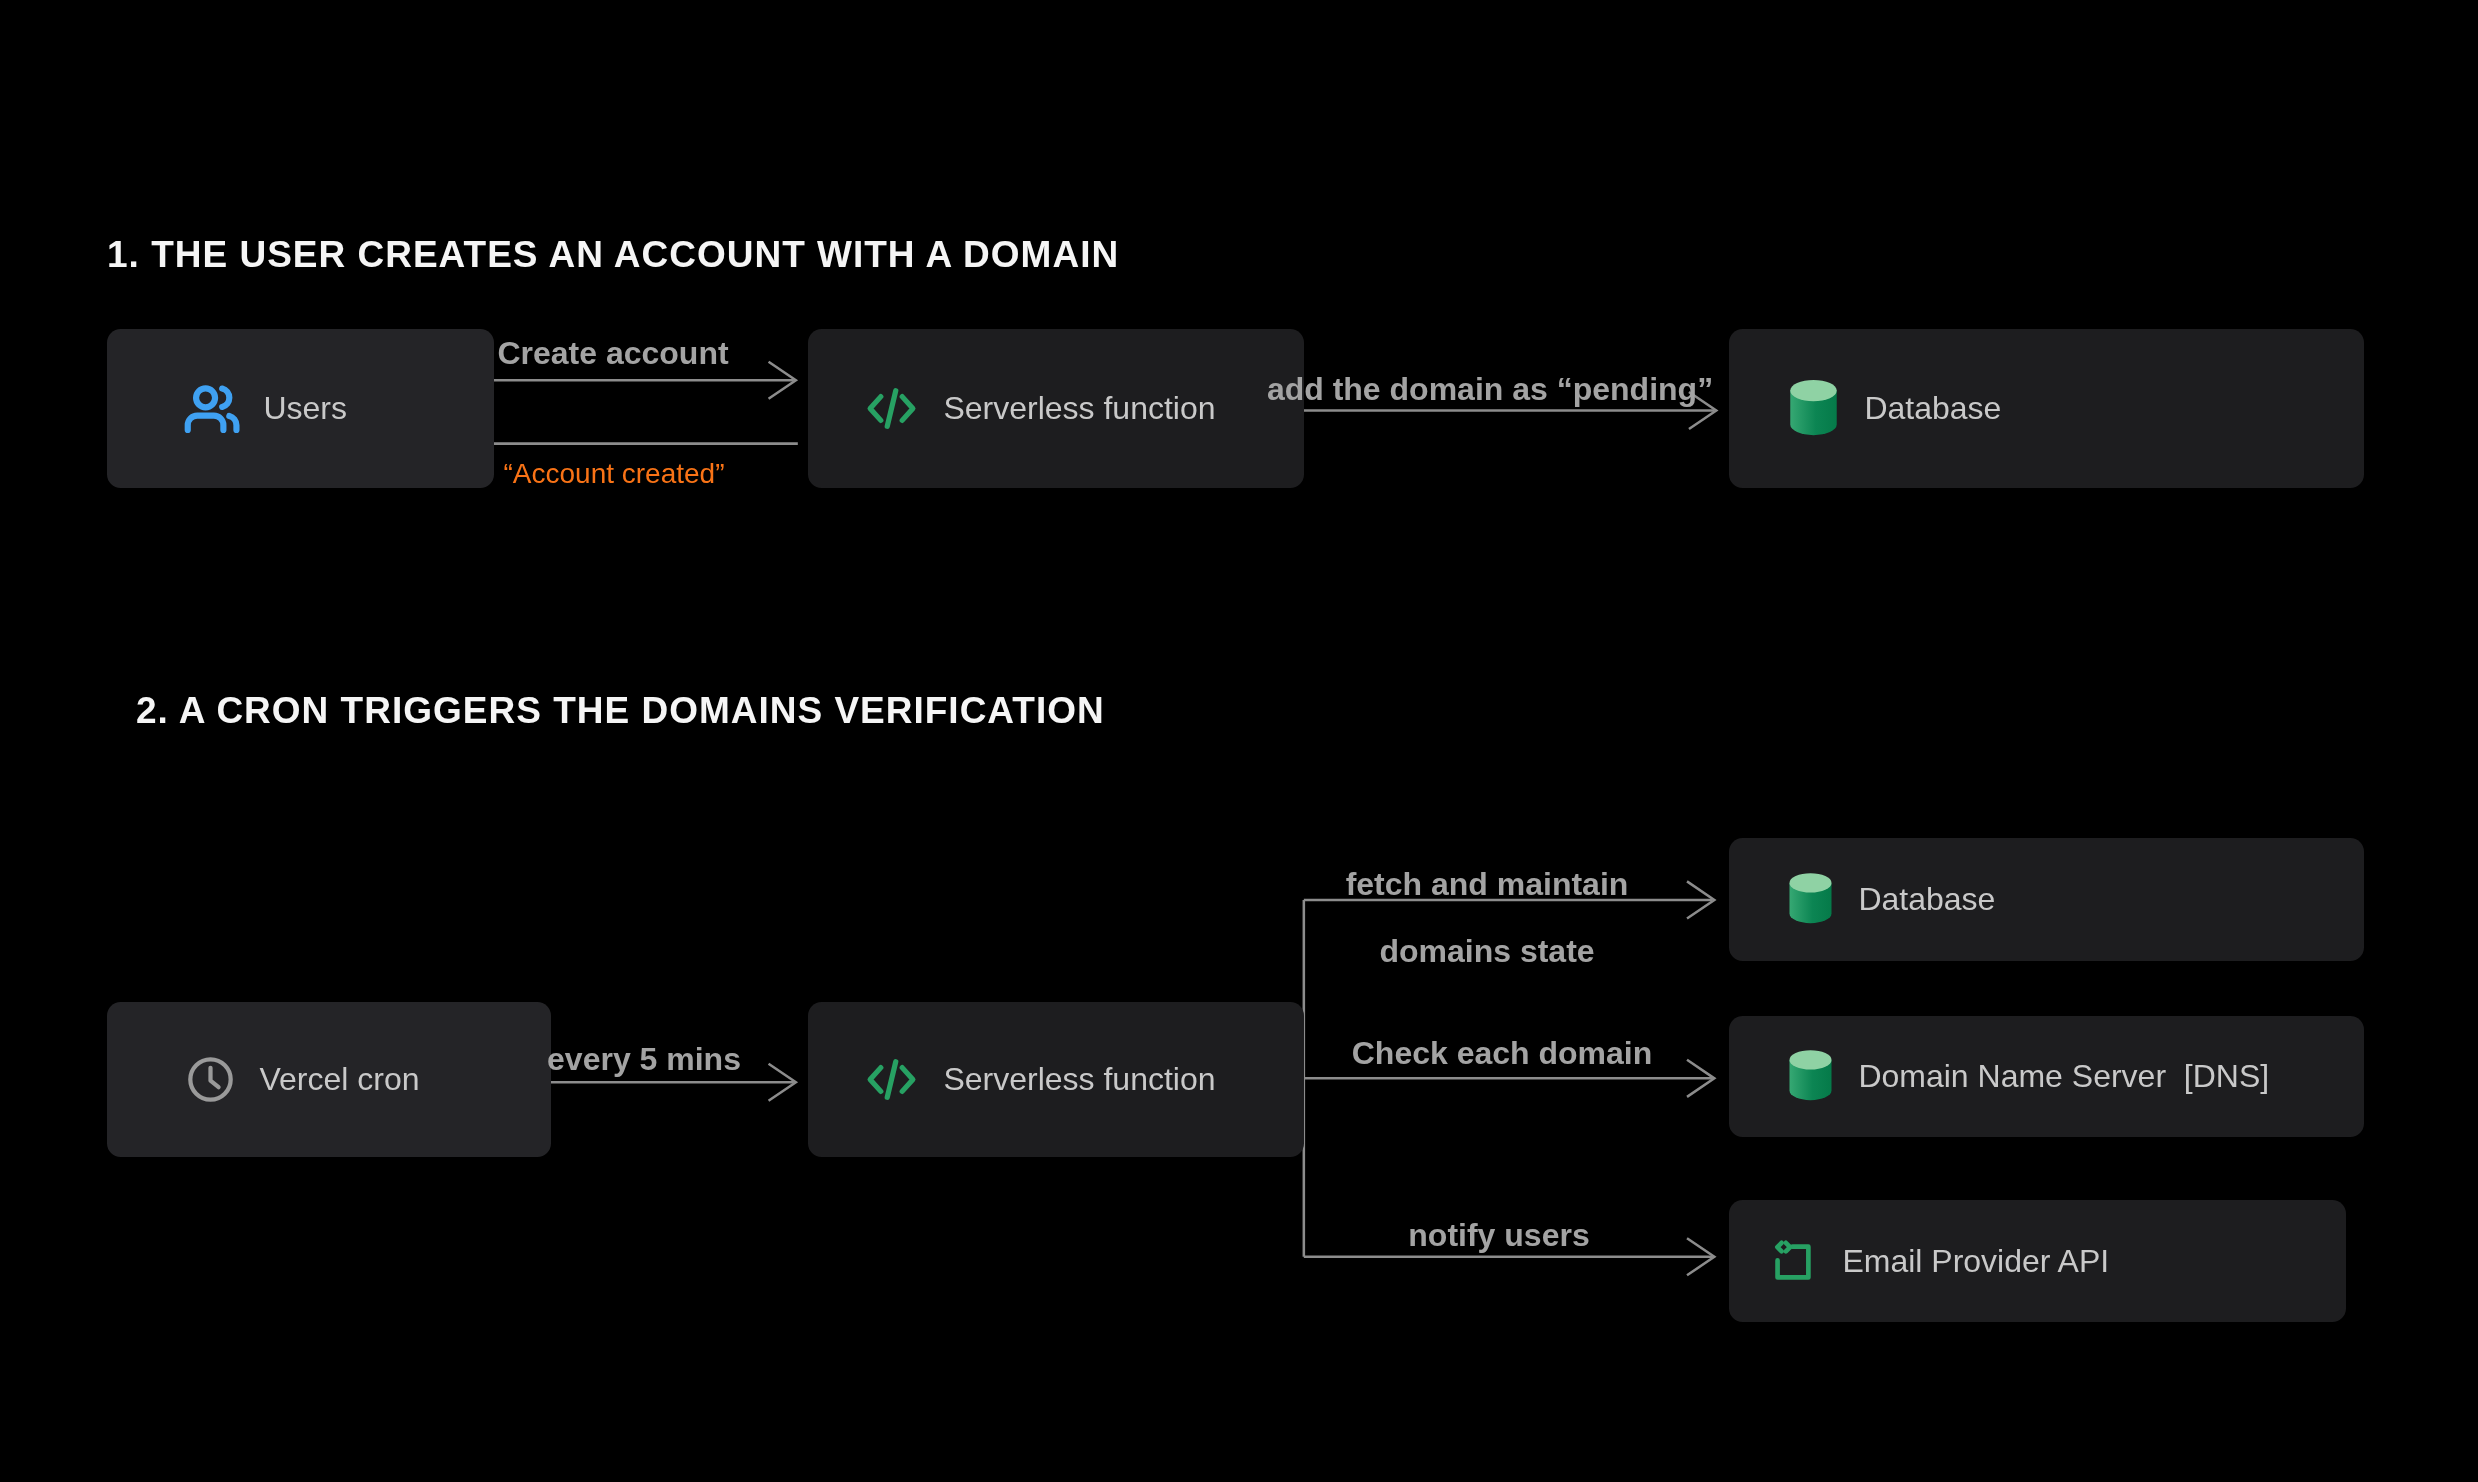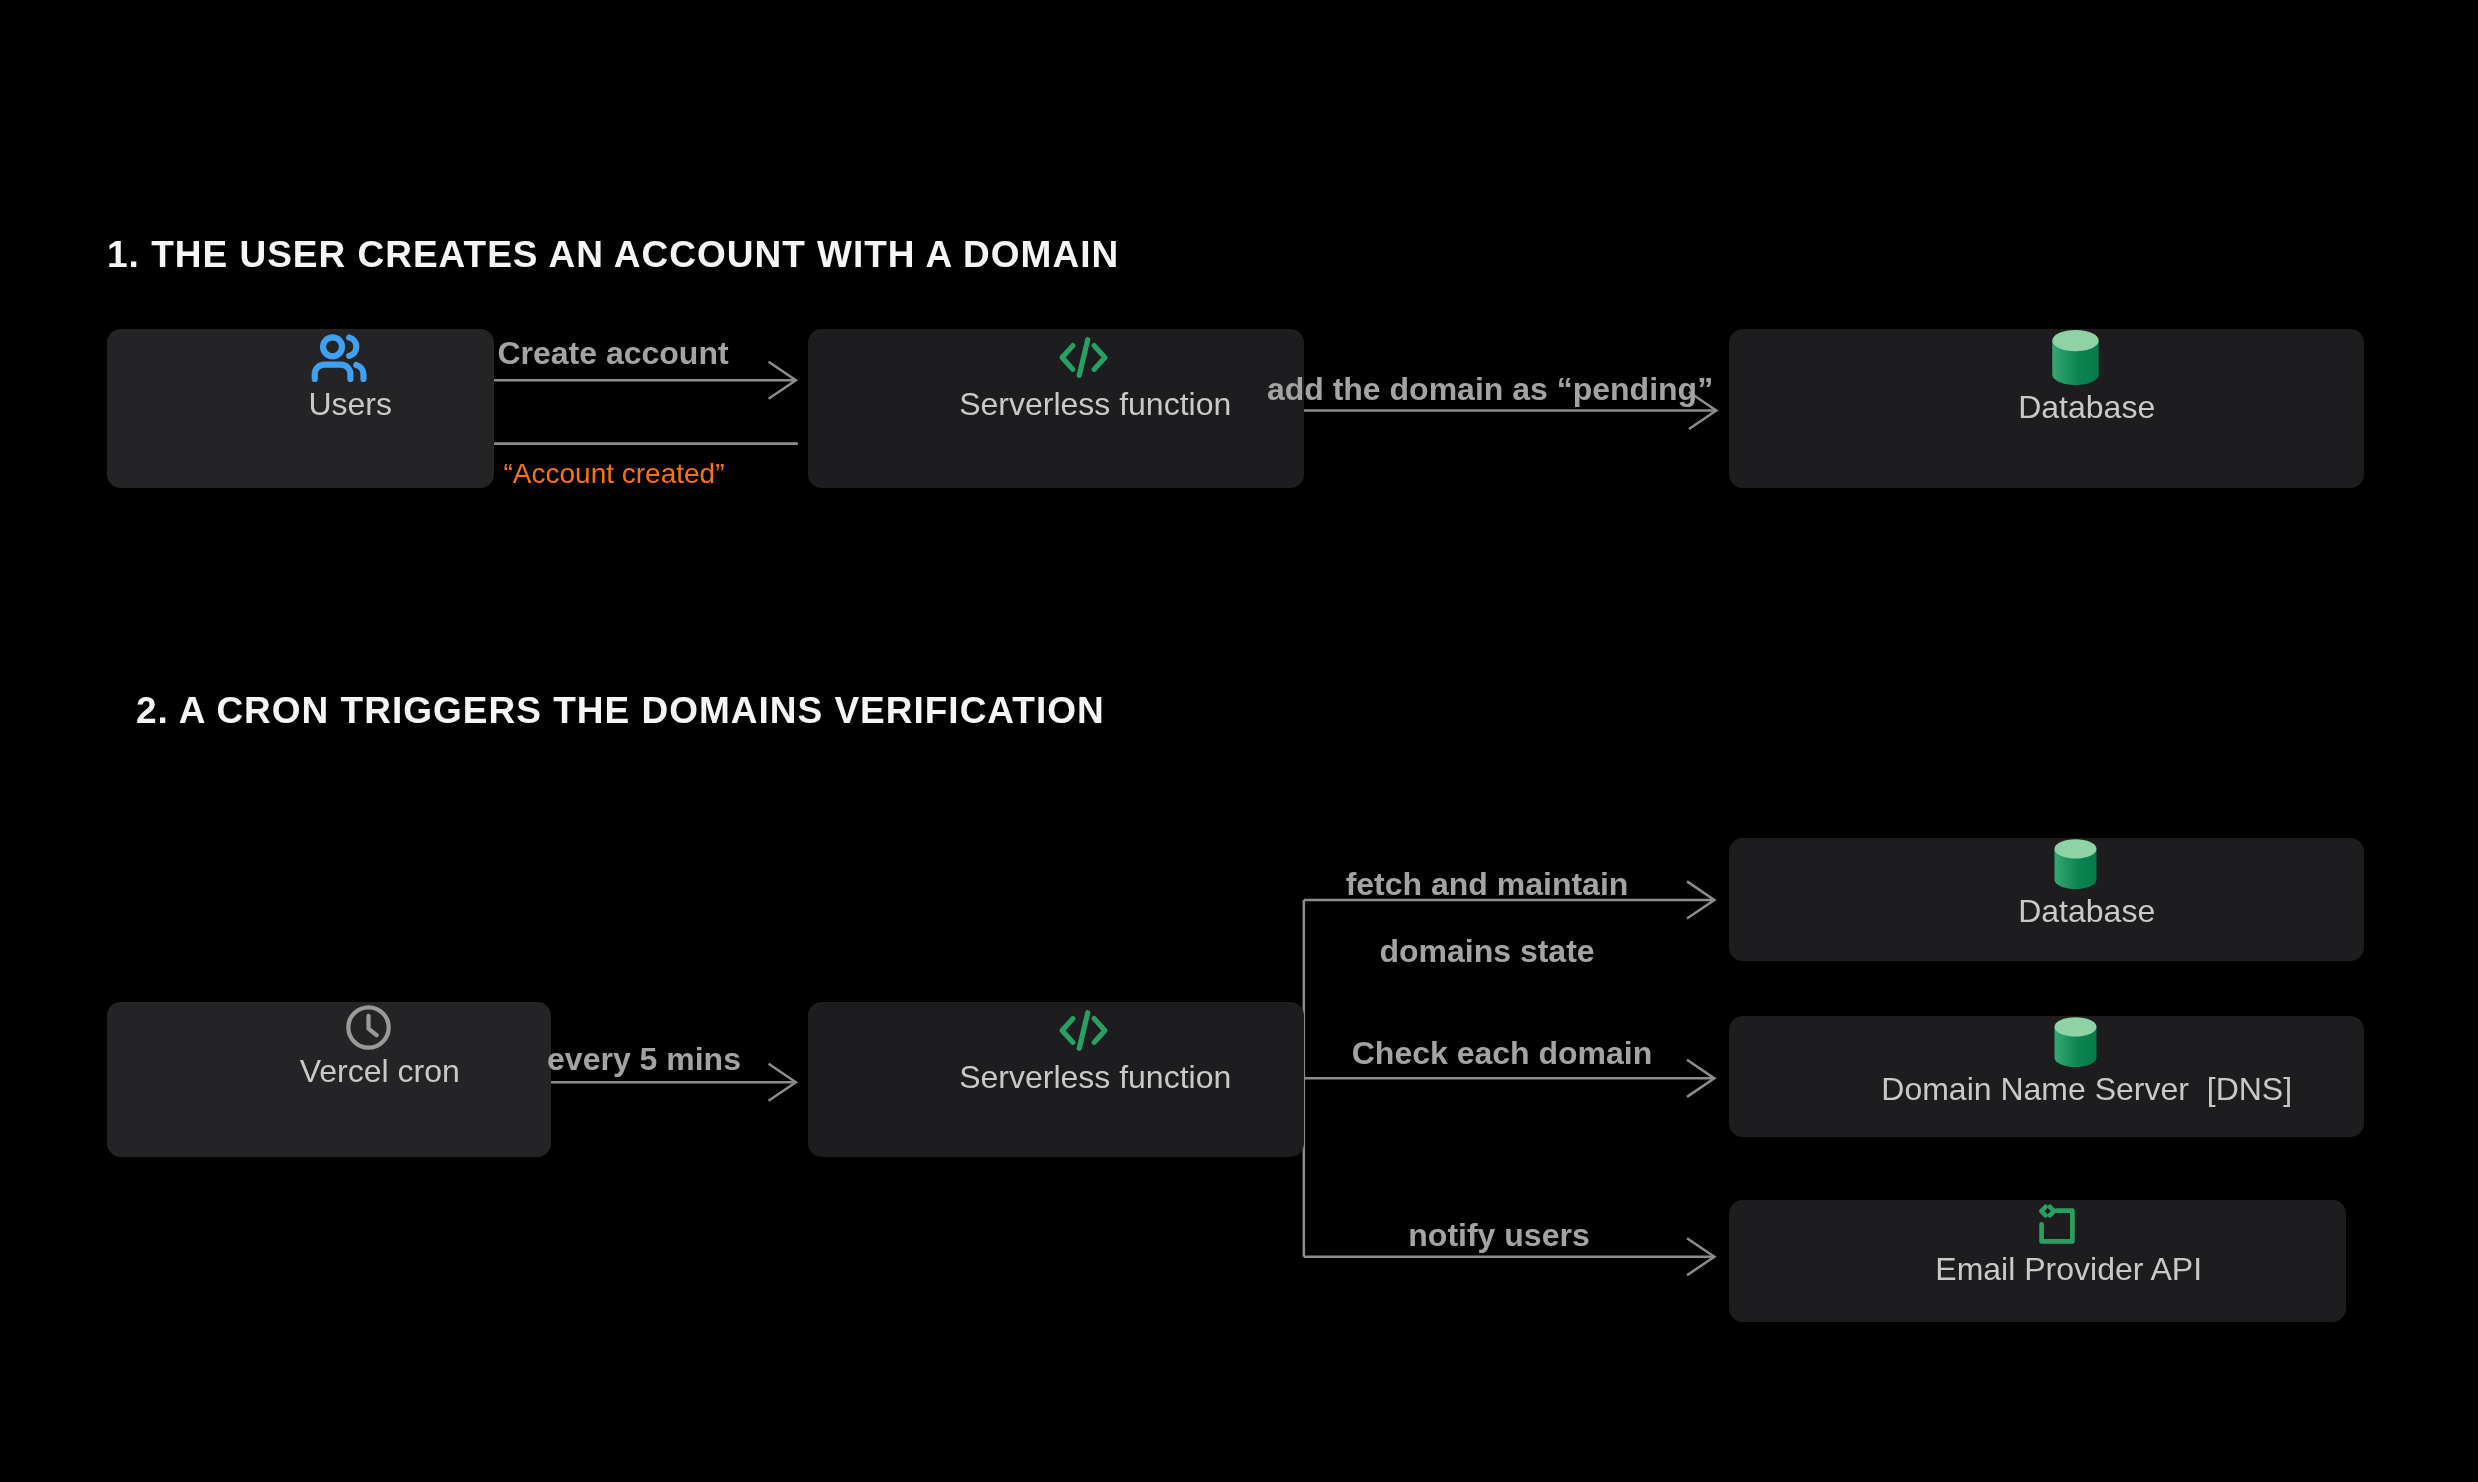--- a/index.html
+++ b/index.html
@@ -17,21 +17,20 @@
     font-weight:700;
     letter-spacing:1px;
     white-space:pre;
   }
   .node{
     position:absolute;
     background:#1d1d1f;
     border-radius:13.7px;
     display:flex;
     align-items:center;
-    flex-direction:column;
   }
   .node.lighter{background:#242427;}
   .node-icon{flex:0 0 auto;display:flex;align-items:center;justify-content:center;}
   .node-label{
     color:#c9c9c9;
     font-size:32px;
     font-weight:400;
     white-space:pre;
     margin-left:23.4px;
   }

